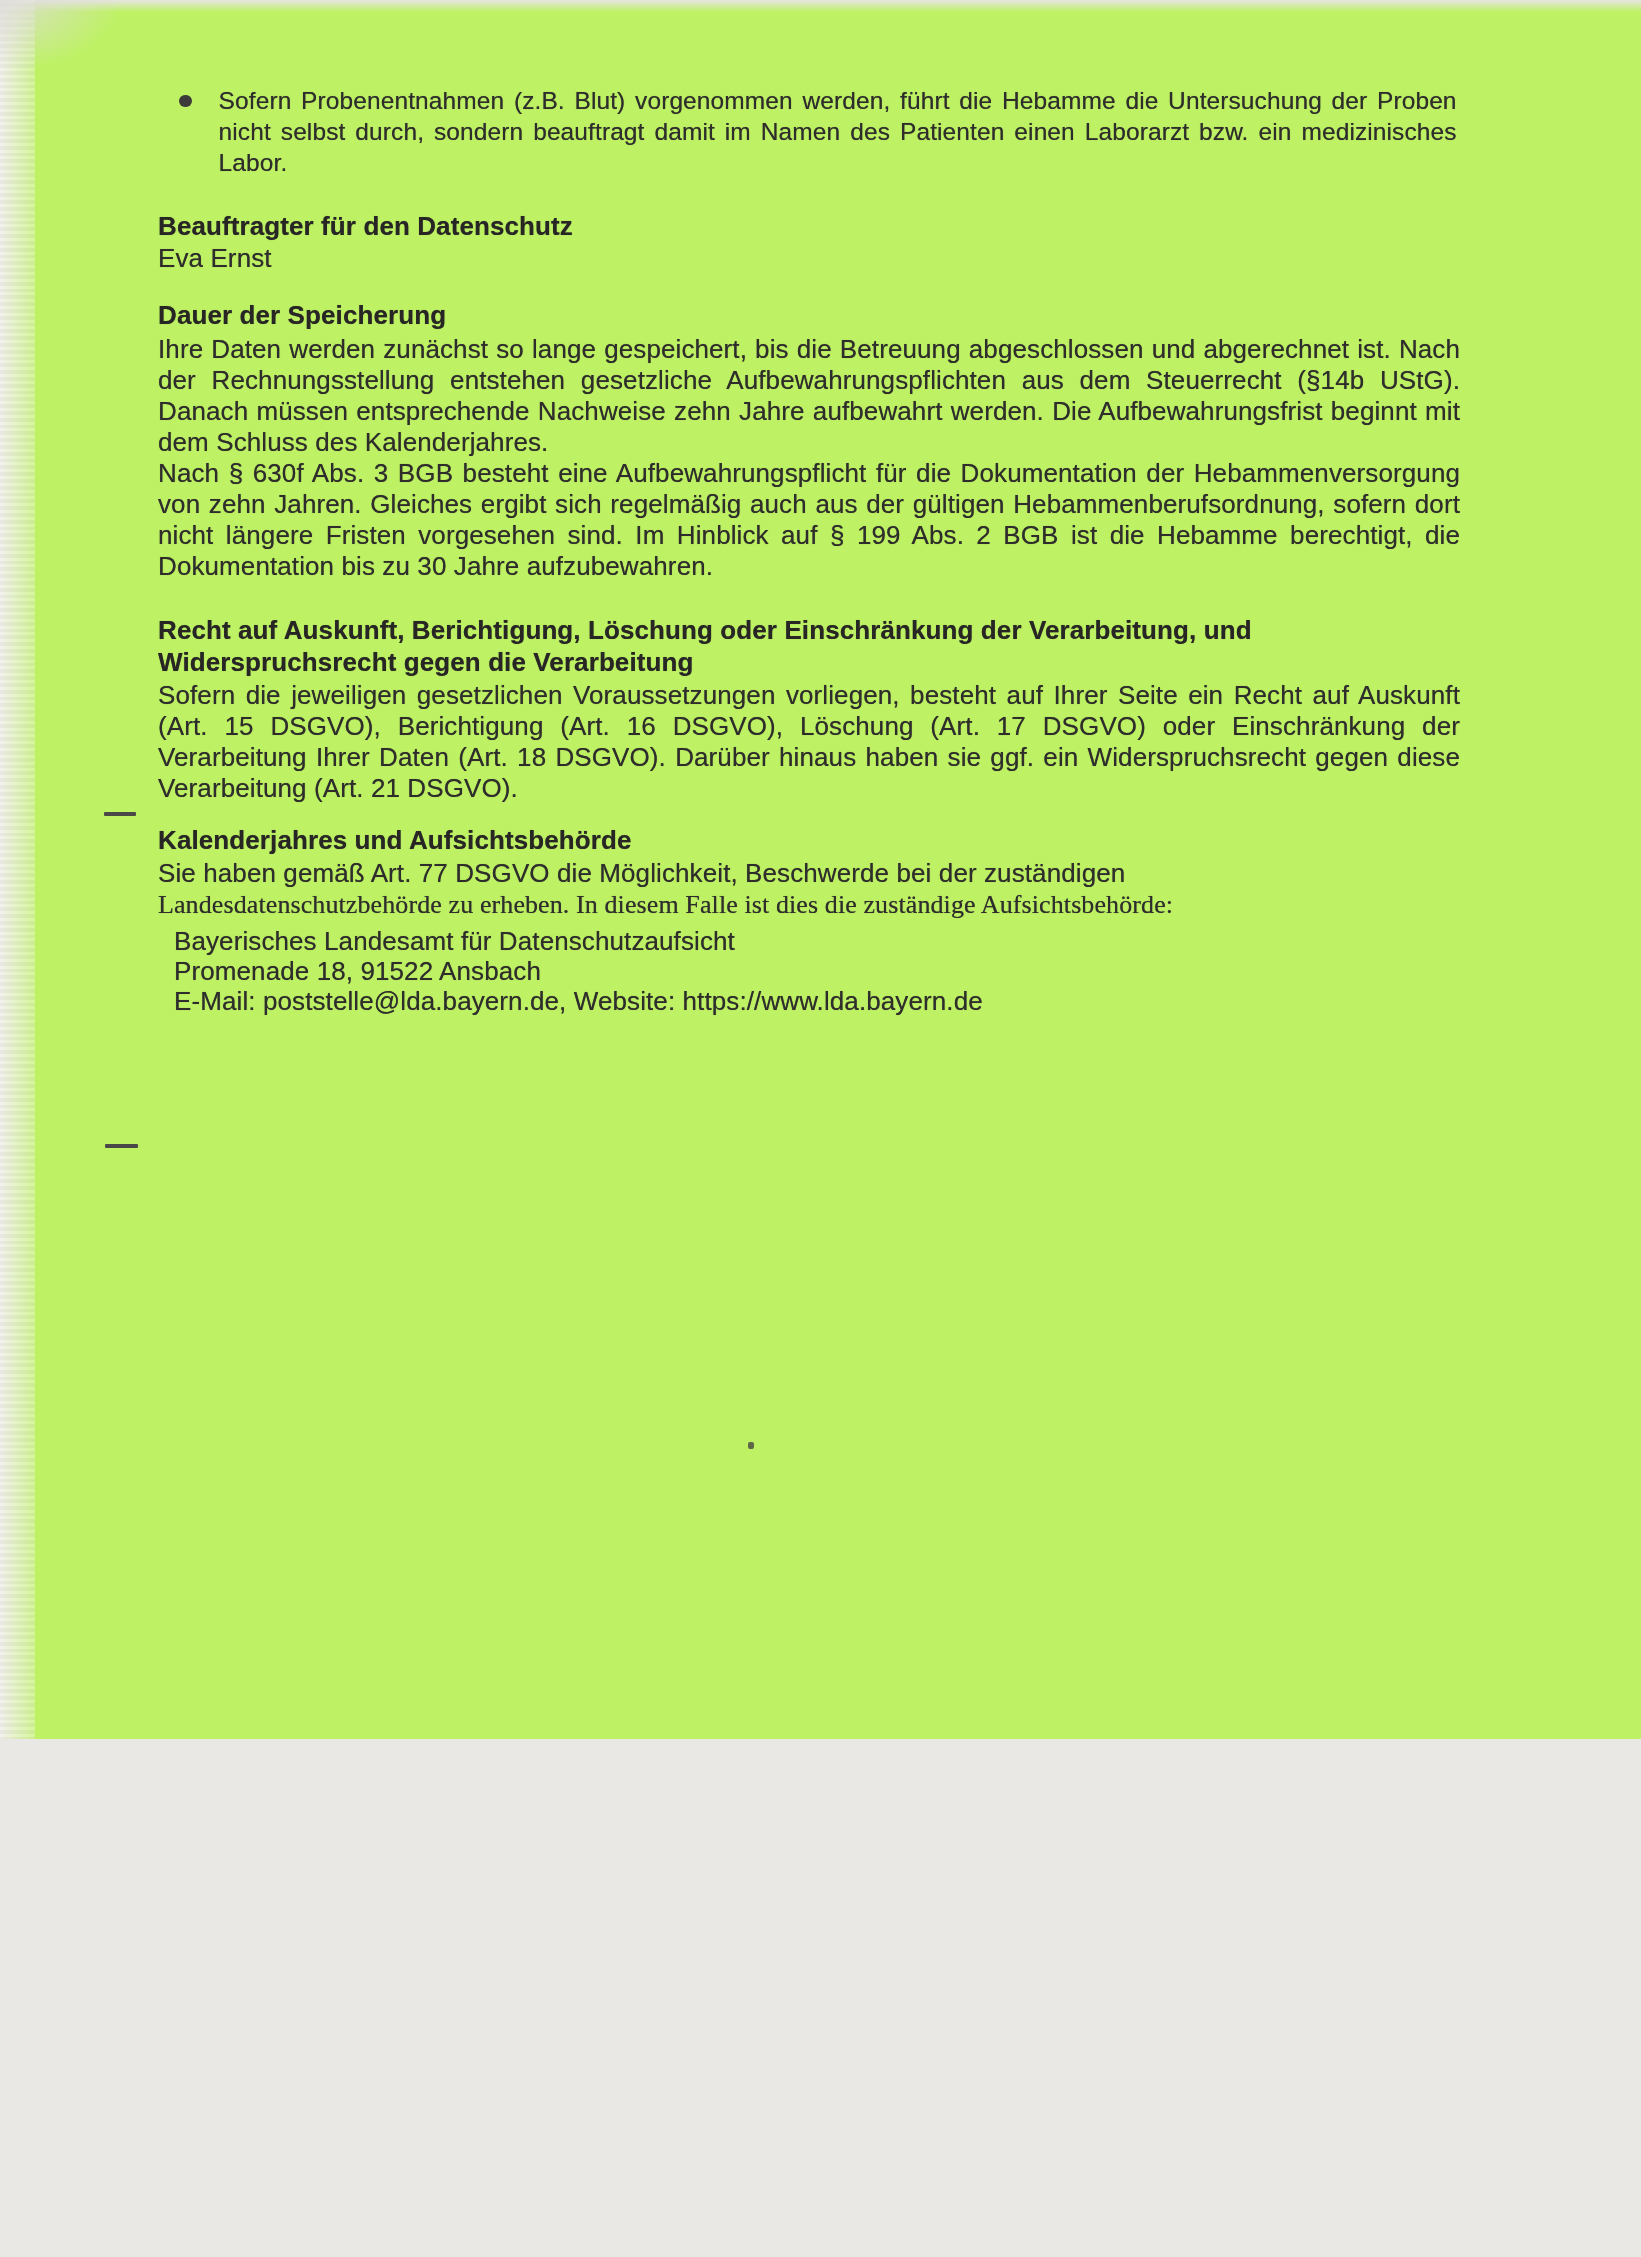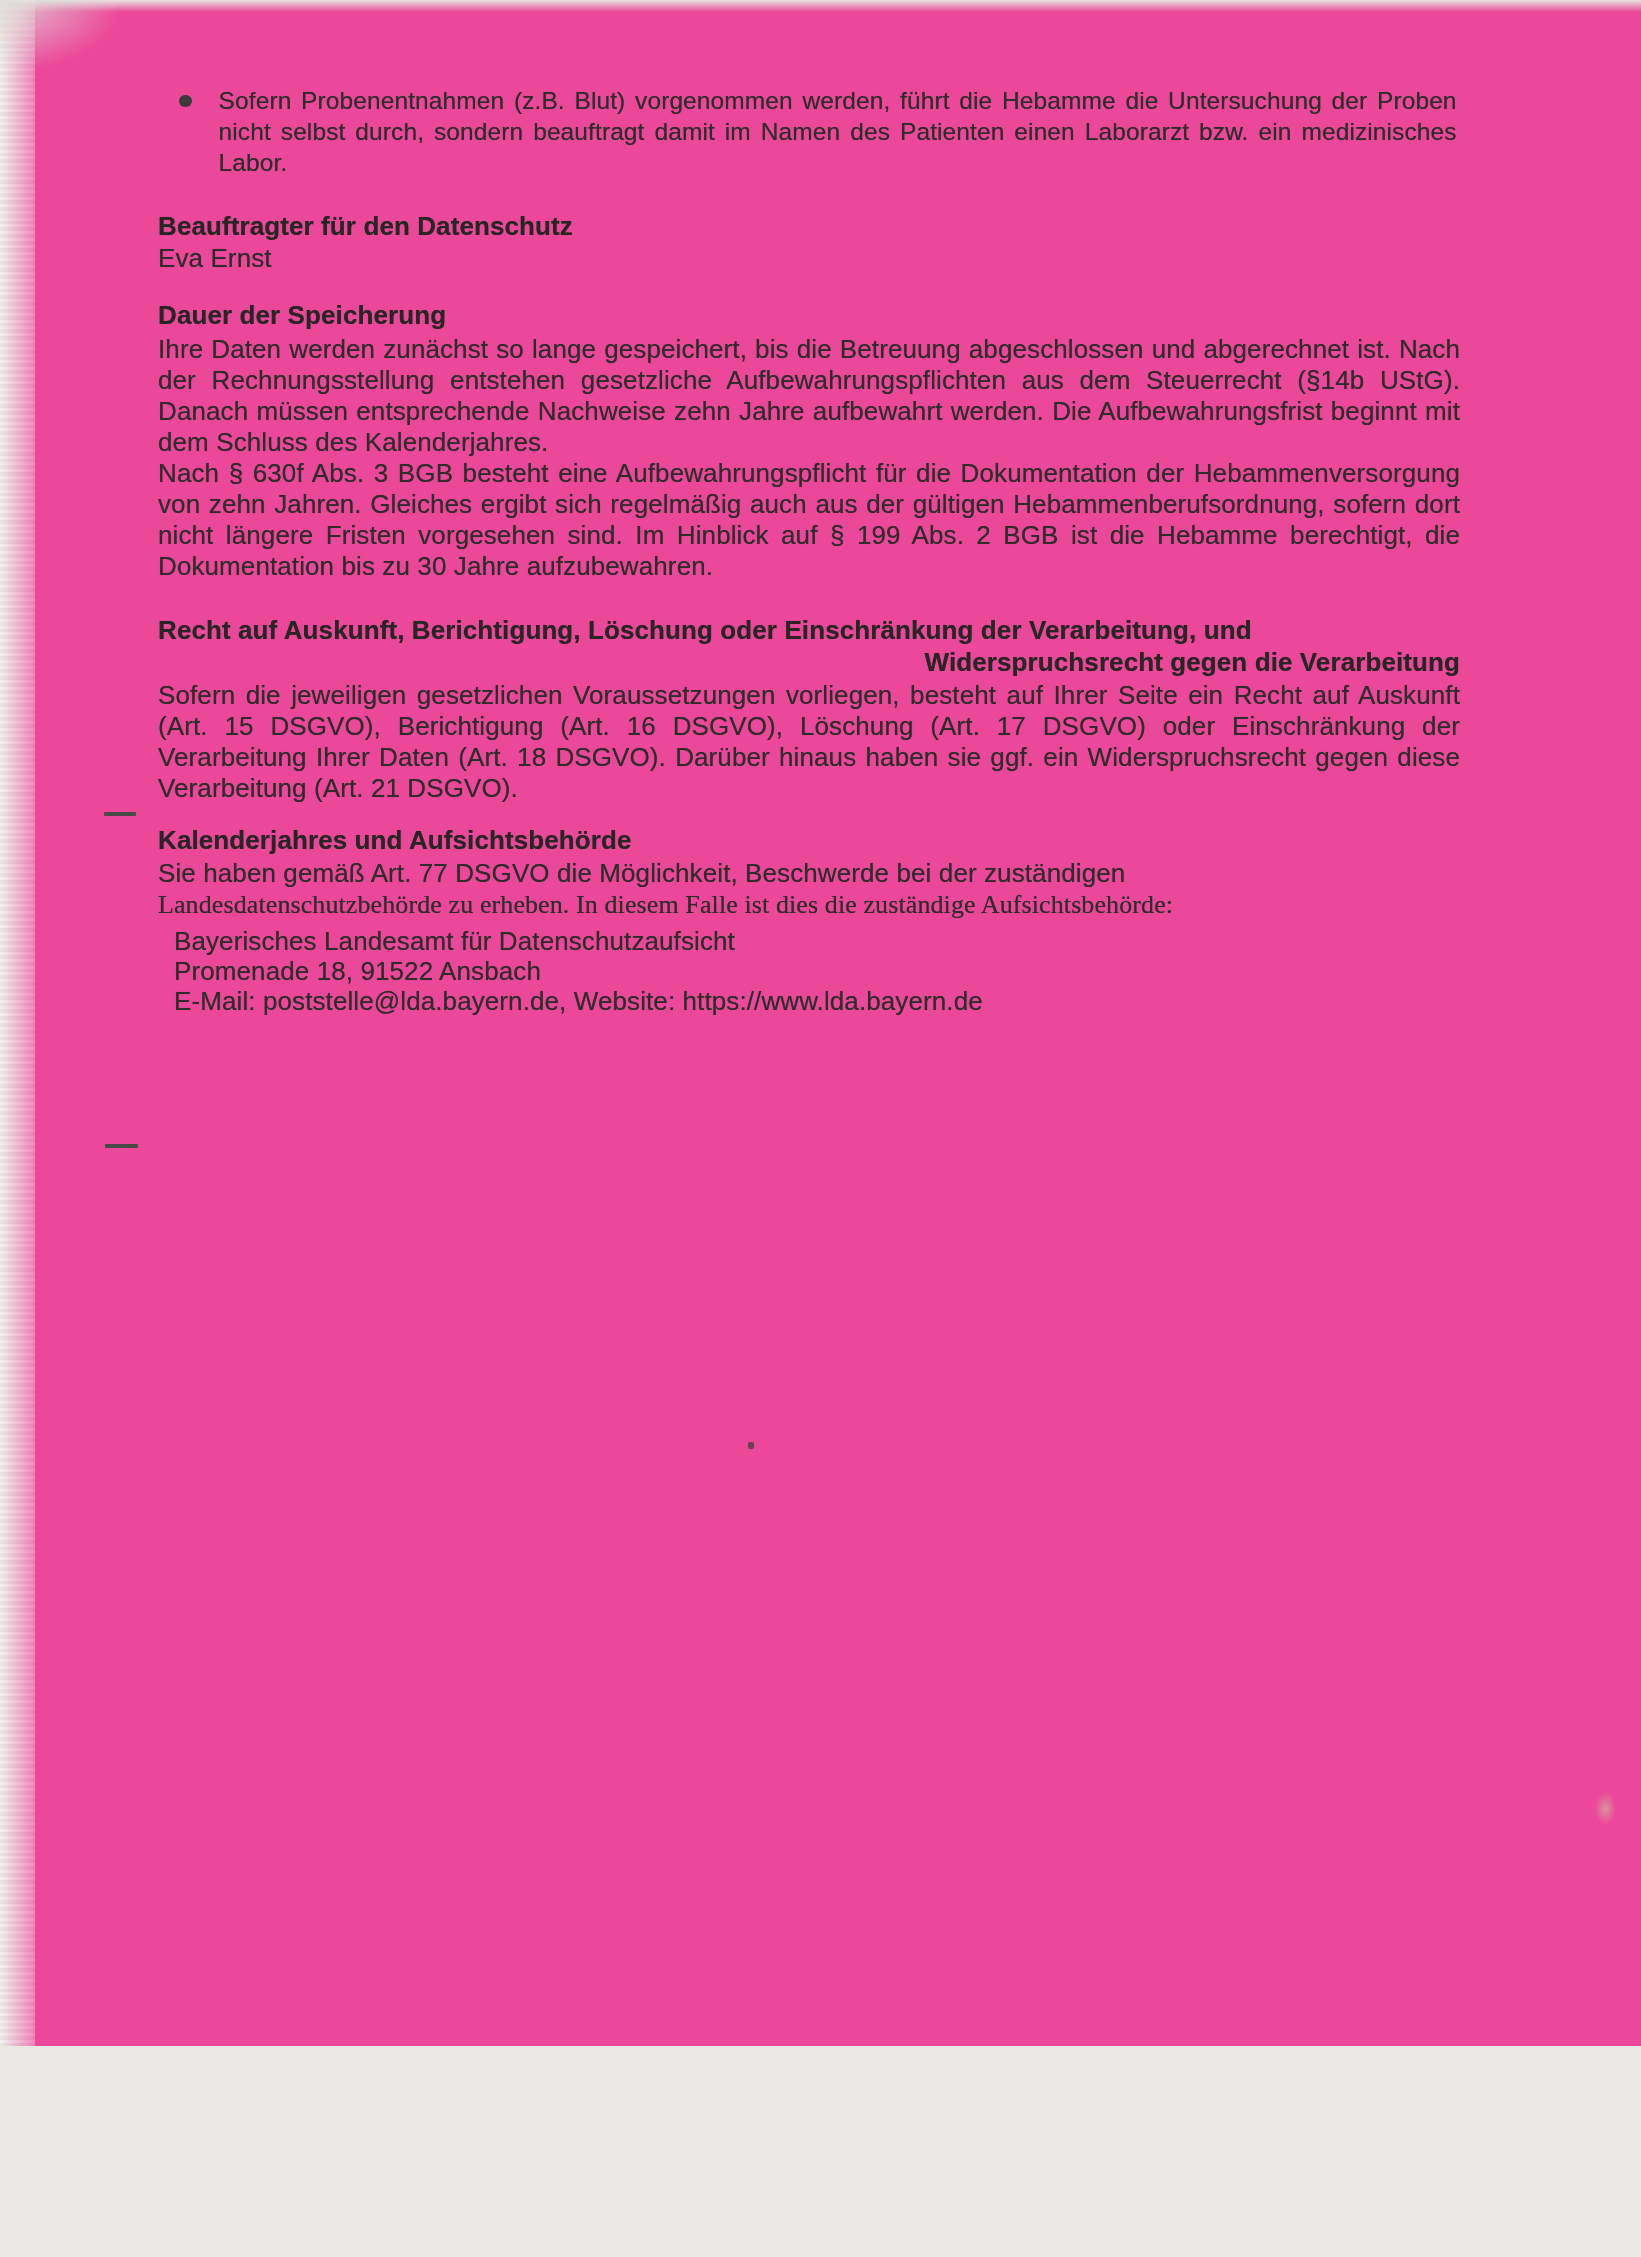--- a/index.html
+++ b/index.html
@@ -3,22 +3,22 @@
 <meta charset="utf-8">
 <style>
   html, body {
     margin: 0;
     padding: 0;
     background: #e9e8e5;
   }
   .page {
     position: relative;
     width: 1641px;
-    height: 2046px;
-    background: #ec4899;
+    height: 1739px;
+    background: #bef264;
     overflow: hidden;
     font-family: "Liberation Sans", "DejaVu Sans", sans-serif;
     color: #2e2d2b;
   }
   
   .edge-top {
     position: absolute; left: 0; top: 0; width: 100%; height: 11.6px;
     background: linear-gradient(180deg, #e6e4e1, rgba(247,246,243,0));
   }
   .edge-left {
@@ -98,21 +98,21 @@
   </div>
 
   <div class="doc-text bold" style="left:158px; top:211px; width:1302px;">Beauftragter für den Datenschutz</div>
   <div class="doc-text" style="left:158px; top:243px; width:1302px;">Eva Ernst</div>
 
   <div class="doc-text bold" style="left:158px; top:300px; width:1302px;">Dauer der Speicherung</div>
   <div class="doc-text para" style="left:158px; top:334px; width:1302px;">Ihre Daten werden zunächst so lange gespeichert, bis die Betreuung abgeschlossen und abgerechnet ist. Nach der Rechnungsstellung entstehen gesetzliche Aufbewahrungspflichten aus dem Steuerrecht (§14b UStG). Danach müssen entsprechende Nachweise zehn Jahre aufbewahrt werden. Die Aufbewahrungsfrist beginnt mit dem Schluss des Kalenderjahres.</div>
   <div class="doc-text para" style="left:158px; top:458px; width:1302px;">Nach § 630f Abs. 3 BGB besteht eine Aufbewahrungspflicht für die Dokumentation der Hebammenversorgung von zehn Jahren. Gleiches ergibt sich regelmäßig auch aus der gültigen Hebammenberufsordnung, sofern dort nicht längere Fristen vorgesehen sind. Im Hinblick auf § 199 Abs. 2 BGB ist die Hebamme berechtigt, die Dokumentation bis zu 30 Jahre aufzubewahren.</div>
 
   <div class="doc-text bold" style="left:158px; top:615px; width:1352px; white-space:nowrap;">Recht auf Auskunft, Berichtigung, Löschung oder Einschränkung der Verarbeitung, und</div>
-  <div class="doc-text bold" style="left:158px; top:647px; width:1302px;text-align:right;">Widerspruchsrecht gegen die Verarbeitung</div>
+  <div class="doc-text bold" style="left:158px; top:647px; width:1302px;">Widerspruchsrecht gegen die Verarbeitung</div>
   <div class="doc-text para" style="left:158px; top:680px; width:1302px;">Sofern die jeweiligen gesetzlichen Voraussetzungen vorliegen, besteht auf Ihrer Seite ein Recht auf Auskunft (Art. 15 DSGVO),  Berichtigung (Art. 16 DSGVO), Löschung (Art. 17 DSGVO) oder Einschränkung der Verarbeitung Ihrer Daten (Art. 18 DSGVO). Darüber hinaus haben sie ggf. ein Widerspruchsrecht gegen diese Verarbeitung (Art. 21 DSGVO).</div>
 
   <div class="fold-mark" style="left:104px; top:812px; width:32px; height:3.9px;"></div>
 
   <div class="doc-text bold" style="left:158px; top:825px; width:1302px;">Kalenderjahres und Aufsichtsbehörde</div>
   <div class="doc-text" style="left:158px; top:858px; width:1352px; white-space:nowrap;">Sie haben gemäß Art. 77 DSGVO die Möglichkeit, Beschwerde bei der zuständigen</div>
   <div class="doc-text" style="left:158px; top:889px; width:1352px; white-space:nowrap;font-family:Liberation Serif, serif;">Landesdatenschutzbehörde zu erheben. In diesem Falle ist dies die zuständige Aufsichtsbehörde:</div>
 
   <div class="doc-text" style="left:174px; top:926px; width:1352px; line-height:30px; white-space:nowrap;">
     <div>Bayerisches Landesamt für Datenschutzaufsicht</div>

